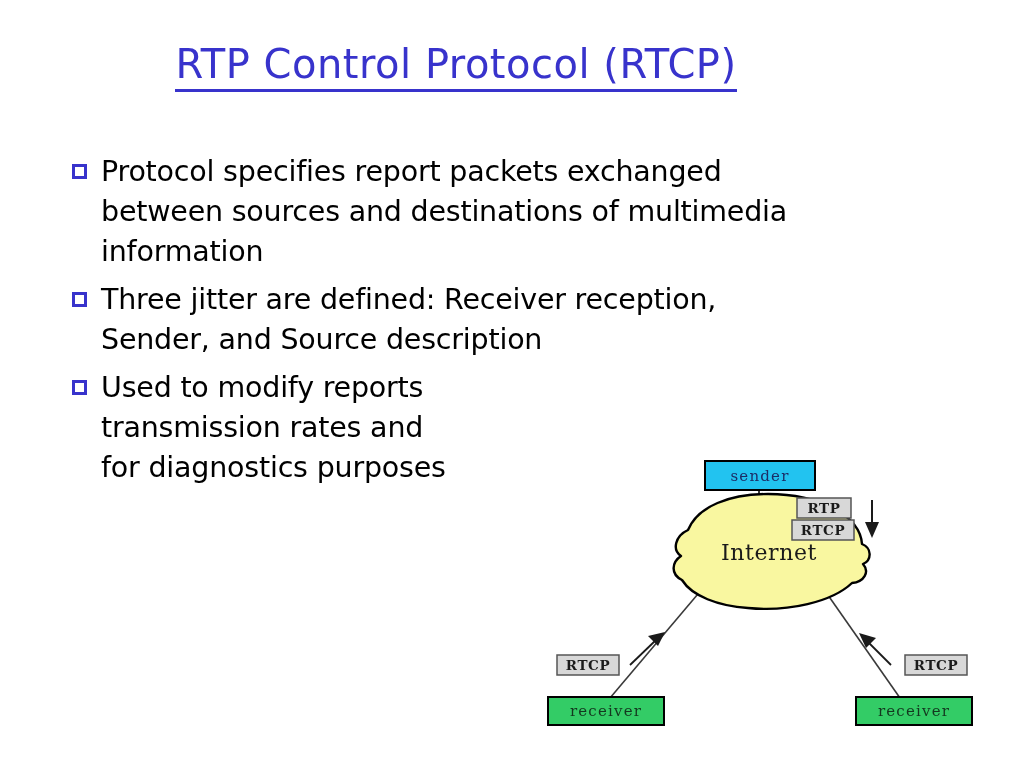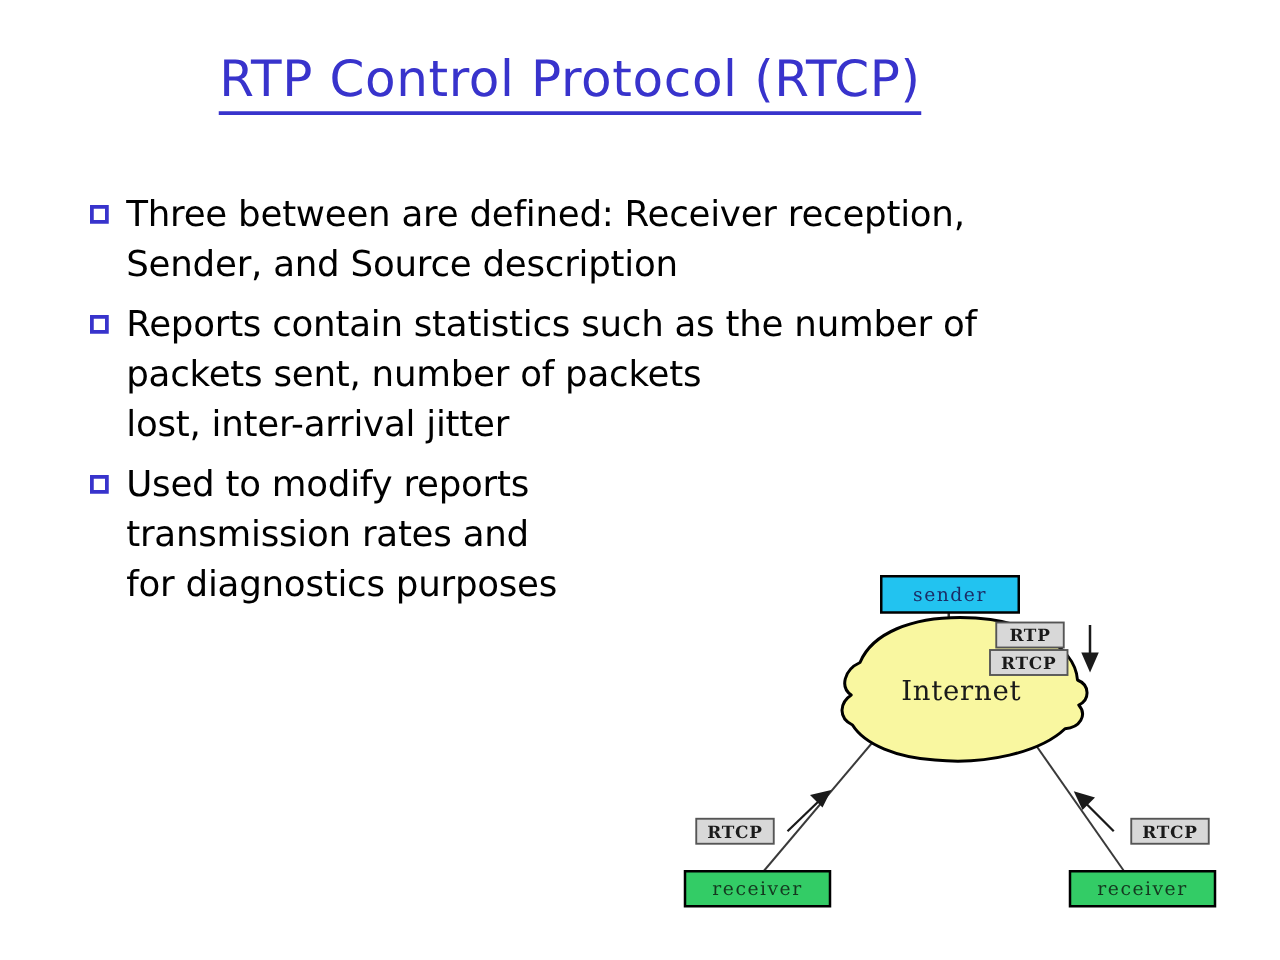--- a/index.html
+++ b/index.html
@@ -100,33 +100,33 @@
 </style>
 </head>
 <body style="background: rgb(255, 255, 255);">
 
 <div id="slide-title">
   <span class="title-text" style="color: rgb(56, 51, 204); border-bottom-color: rgb(56, 51, 204);">RTP Control Protocol (RTCP)</span>
 </div>
 
 <div id="bullet-list">
 
-
   <div class="bullet-row">
     <span class="bullet-marker"></span>
-    <span class="bullet-text">Three between are defined: Receiver reception,
-Sender, and Source description</span>
+    <span class="bullet-text">Protocol specifies report packets exchanged
+between sources and destinations of multimedia
+information</span>
   </div>
 
   <div class="bullet-row">
     <span class="bullet-marker"></span>
-    <span class="bullet-text">Reports contain statistics such as the number of
-packets sent, number of packets
-lost, inter-arrival jitter</span>
+    <span class="bullet-text">Three jitter are defined: Receiver reception,
+Sender, and Source description</span>
   </div>
+
 
   <div class="bullet-row">
     <span class="bullet-marker"></span>
     <span class="bullet-text">Used to modify reports
 transmission rates and
 for diagnostics purposes</span>
   </div>
 
 </div>
 

